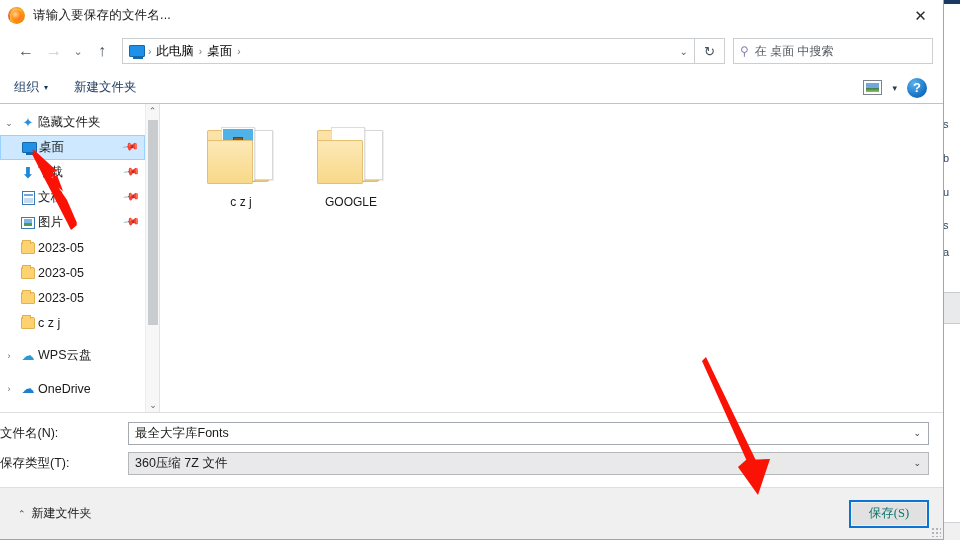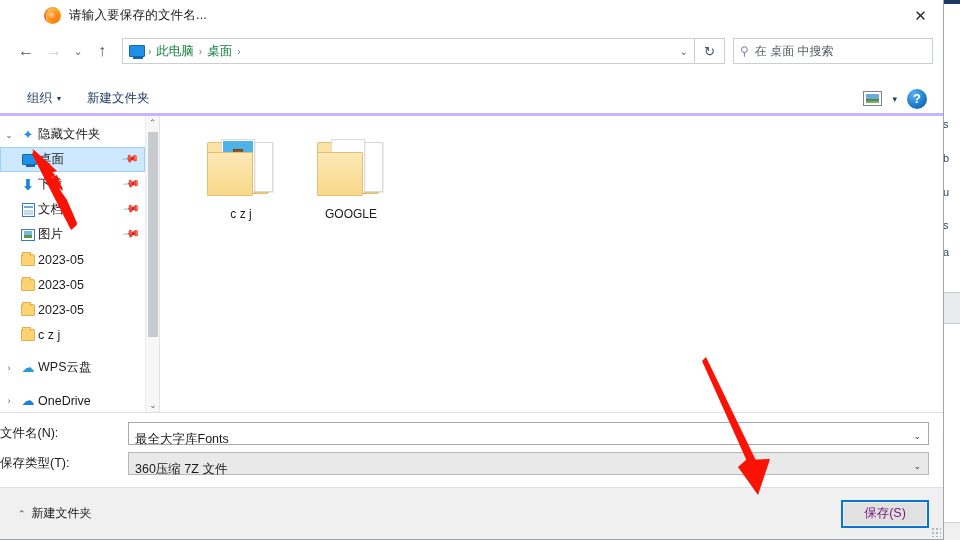--- a/index.html
+++ b/index.html
@@ -56,21 +56,20 @@
     border-left: none; border-top: none;
     display: flex; flex-direction: column;
   }
 
   
   #titlebar {
     height: 30px; min-height: 30px;
     background: #ffffff;
     display: flex; align-items: center;
     position: relative;
-    margin-left: 36px;
   }
   #ff-icon {
     width: 17px; height: 17px; margin-left: 8px; margin-right: 8px;
     border-radius: 50%;
     background:
       radial-gradient(circle at 62% 62%, #ff7139 0%, #ff9500 38%, #ffbd4f 58%, transparent 60%),
       conic-gradient(from 200deg, #ff3a6f 0deg, #ff7139 70deg, #ffbd4f 140deg, #ff9500 220deg, #9059ff 300deg, #ff3a6f 360deg);
     box-shadow: inset 0 0 2px rgba(0,0,0,.25);
     position: relative;
   }
@@ -112,21 +111,21 @@
   }
   #monitor-icon {
     width: 16px; height: 12px; background: #1e90e8;
     border: 1px solid #1768ab; border-radius: 1px;
     position: relative; margin-right: 2px; flex:0 0 auto;
   }
   #monitor-icon::after{
     content:""; position:absolute; left:3px; bottom:-3px; width:10px; height:2px; background:#1768ab;
   }
   .crumb {
-    font-size: 12.5px; color: #15803d; padding: 0 4px; white-space: nowrap;
+    font-size: 12.5px; color: #000000; padding: 0 4px; white-space: nowrap;
   }
   .crumb-sep { color: #6d7880; font-size: 10px; padding: 0 1px; }
   #addr-chevron {
     position: absolute; right: 6px; color: #5a6570; font-size: 10px;
   }
   #refresh-btn {
     width: 30px; height: 26px; margin-left: 0px;
     border: 1px solid #cccfd2; border-left: none;
     display: flex; align-items: center; justify-content: center;
     color: #4a5560; font-size: 13px; background:#fff; flex:0 0 auto;
@@ -136,24 +135,23 @@
     border: 1px solid #cccfd2; background: #fff;
     display: flex; align-items: center; padding: 0 6px;
   }
   #search-icon { color: #8f7fb0; font-size: 12px; margin-right: 6px; }
   #search-text { font-size: 12px; color: #555b61; }
 
   
   #cmdbar {
     height: 32px; min-height: 32px;
     display: flex; align-items: center;
-    padding-left: 27px; background: #fff;
-    border-bottom: 3px solid #c4b5fd;
+    padding-left: 14px; background: #fff;
+    border-bottom: 1px solid #c4b5fd;
     position: relative;
-    margin-top: 12px;
   }
   .cmd-item {
     font-size: 12.5px; color: #18375e; margin-right: 26px;
     display: flex; align-items: center; gap: 5px;
   }
   .cmd-caret { font-size: 8px; color: #18375e; }
   #cmd-right {
     position: absolute; right: 8px; display: flex; align-items: center; gap: 10px;
   }
   #view-icon {
@@ -301,21 +299,21 @@
     min-height: 64px; background: #fff; padding: 8px 14px 6px 0;
   }
   .form-row {
     display: flex; align-items: center; height: 24px; margin-bottom: 6px;
   }
   .form-label {
     width: 128px; padding-right: 8px;
     font-size: 12.5px; color: #1a1a1a; flex: 0 0 auto;
   }
   .form-field {
-    flex: 1 1 auto; height: 23px; display: flex; 
+    flex: 1 1 auto; height: 23px; display: flex; align-items: center;
     padding: 8px 6px; font-size: 12.5px; color: #1a1a1a; position: relative;
   }
   .form-field.input { border: 1px solid #a3a9ae; background: #fff; }
   .form-field.combo { border: 1px solid #b4b8bc; background: #e9e9e9; }
   .field-caret {
     position: absolute; right: 7px; color: #3a3a3a; font-size: 9px;
   }
 
   
   #footer {
@@ -325,24 +323,24 @@
     position: relative;
   }
   #hide-folders {
     font-size: 12px; color: #1a1a1a; display: flex; align-items: center; gap: 6px;
   }
   #hf-caret { font-size: 9px; color: #3a3a3a; }
   #footer-buttons {
     position: absolute; right: 14px; display: flex; gap: 10px;
   }
   .dlg-btn {
-    width: 88px; height: 28px;
+    width: 80px; height: 28px;
     display: flex; align-items: center; justify-content: center;
-    font-size: 12.5px; color: #701a75;
-    background: #e1e1e1; border: 1px solid #adadad;
+    font-size: 12.5px; color: #0f766e;
+    background: #e1e1e1; border: 1px solid #adadad; font-family: Liberation Serif, serif;
   }
   .dlg-btn.primary {
     background: #e1e1e1; border: 2px solid #0a74d4;
     box-shadow: inset 0 0 0 1px #f0f0f0;
   }
 
   
   #grip {
     position: absolute; right: 2px; bottom: 2px; width: 10px; height: 10px;
     background:

